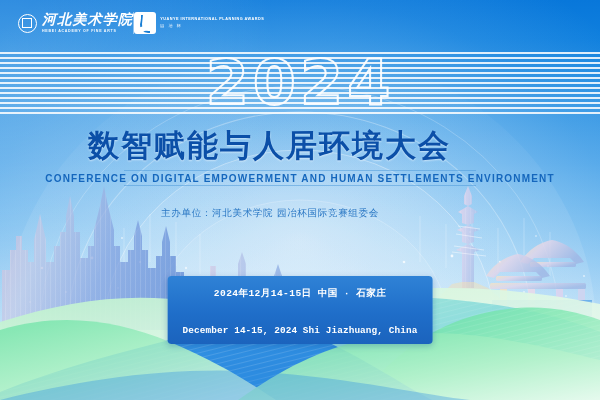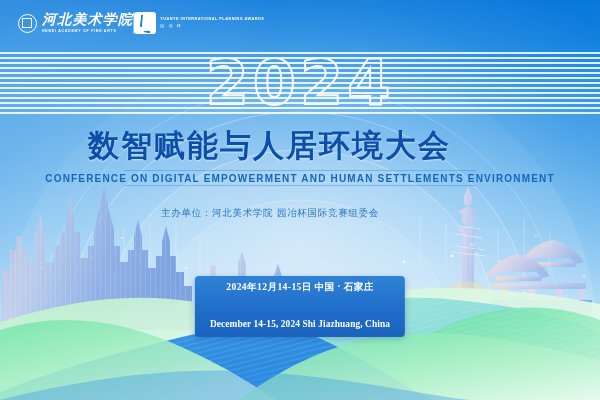--- a/index.html
+++ b/index.html
@@ -135,25 +135,25 @@
 
   .organizer{
     position:absolute;left:0;top:207px;width:540px;text-align:center;
     font-size:9.5px;color:#2a77c4;letter-spacing:.7px;
     font-family:"DejaVu Sans",sans-serif;
   }
 
   
   .date-badge{
     position:absolute;left:50%;transform:translateX(-50%);top:276px;
-    padding:5px 15px 6px;border-radius:4px;
+    padding:12px 15px 6px;border-radius:4px;
     background:linear-gradient(180deg,#2f82d6 0%,#1f6ec9 55%,#1b63bd 100%);
     box-shadow:0 2px 6px rgba(13,70,140,.28);
     text-align:center;color:#ffffff;
-    font-family:Liberation Serif, serif;
+    font-family:Liberation Mono, monospace;
   }
   .date-cn{font-size:9.6px;font-weight:700;letter-spacing:.4px;line-height:1.35;white-space:nowrap;}
   .date-en{font-size:9.4px;font-weight:700;letter-spacing:.1px;line-height:1.35;white-space:nowrap;margin-top:24px;}
 </style>
 </head>
 <body>
 
 <div class="poster">
 
   <div class="sky"></div>

